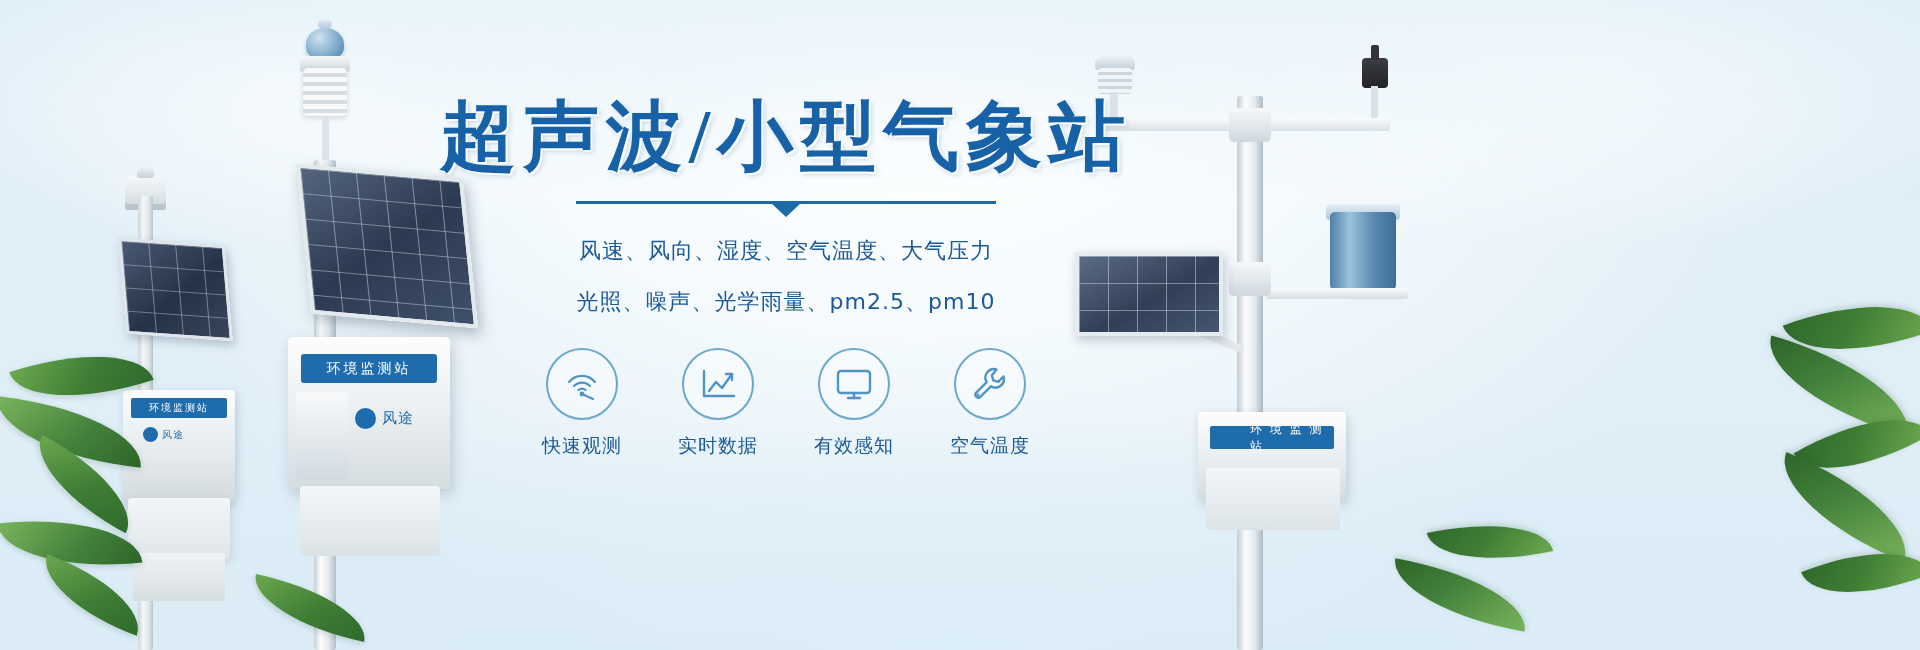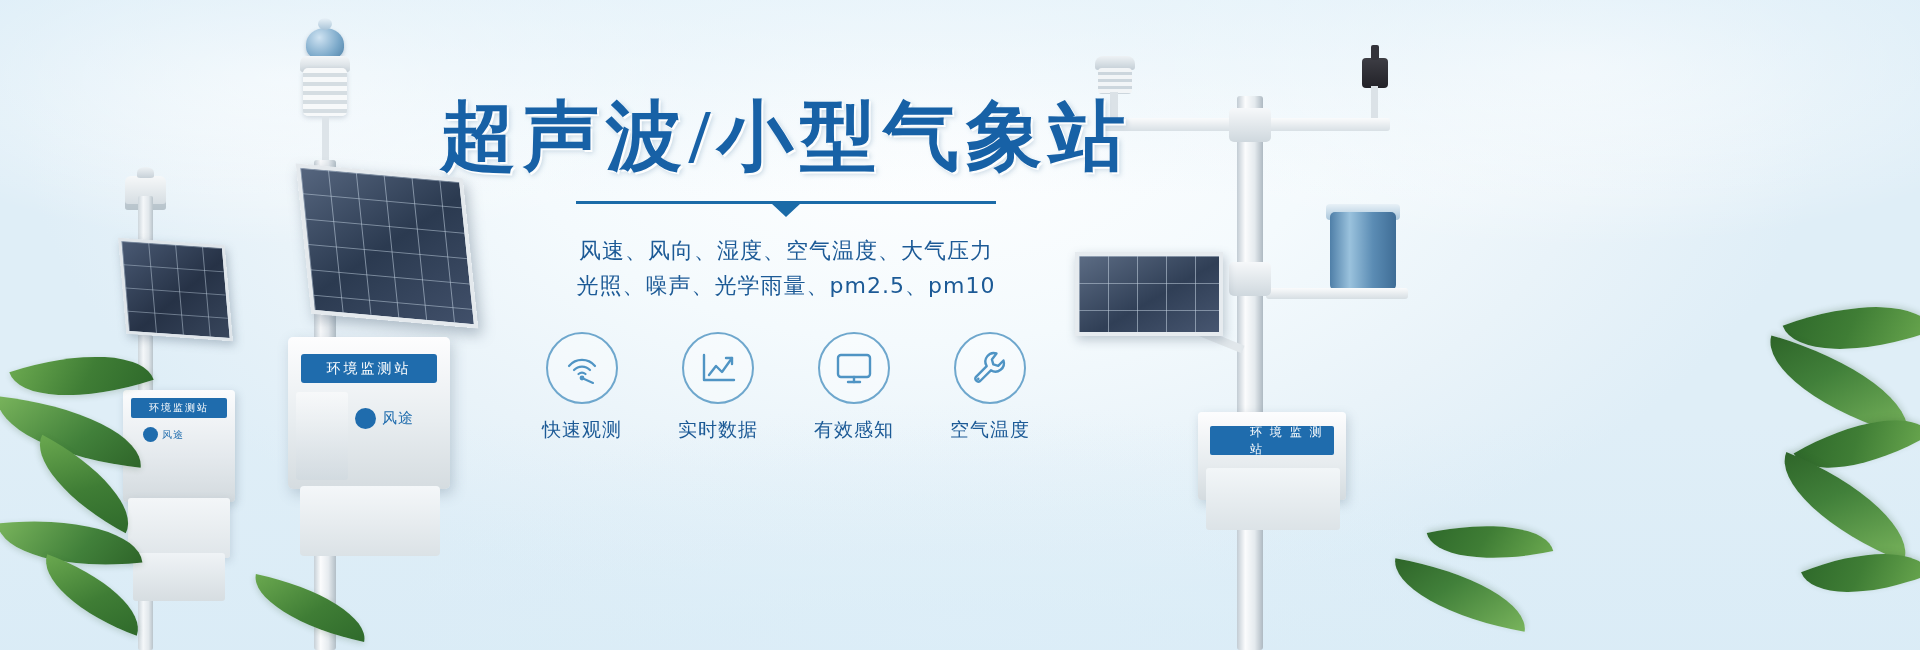--- a/index.html
+++ b/index.html
@@ -72,21 +72,21 @@
   }
   .sub-line {
     font-family:"DejaVu Sans","Liberation Sans",sans-serif;
     font-size:22px;
     line-height:1.45;
     letter-spacing:1px;
     color:#1c5a96;
     white-space:nowrap;
   }
   .sub1 { margin-top:18px; }
-  .sub2 { margin-top:4px; }
+  .sub2 { margin-top:20px; }
 
   
   .features {
     display:flex;
     justify-content:center;
     gap:44px;
     margin-top:30px;
   }
   .feature { width:92px; text-align:center; }
   .feature-circle {
@@ -347,21 +347,21 @@
     background:#e1e7eb;
     transform:rotate(22deg); transform-origin:left center;
   }
   .rs-box {
     left:1198px; top:412px; width:148px; height:88px;
     background:linear-gradient(180deg,#fdfdfe,#e7ecef 58%,#d4dbdf);
     border-radius:4px;
     box-shadow:2px 4px 11px rgba(90,110,130,.28);
   }
   .rs-box-strip {
-    left:1210px; top:426px; width:124px; height:29px;
+    left:1210px; top:426px; width:124px; height:23px;
     background:#1f6cad; border-radius:2px;
     display:flex; align-items:center; justify-content:center;padding-left:40px;
   }
   .rs-box-strip span{
     color:#fff; font-size:12px; letter-spacing:2px;
     font-family:"DejaVu Sans",sans-serif;
   }
   .rs-box-low {
     left:1206px; top:468px; width:134px; height:62px;
     background:linear-gradient(180deg,#f2f6f8,#dce3e7);

